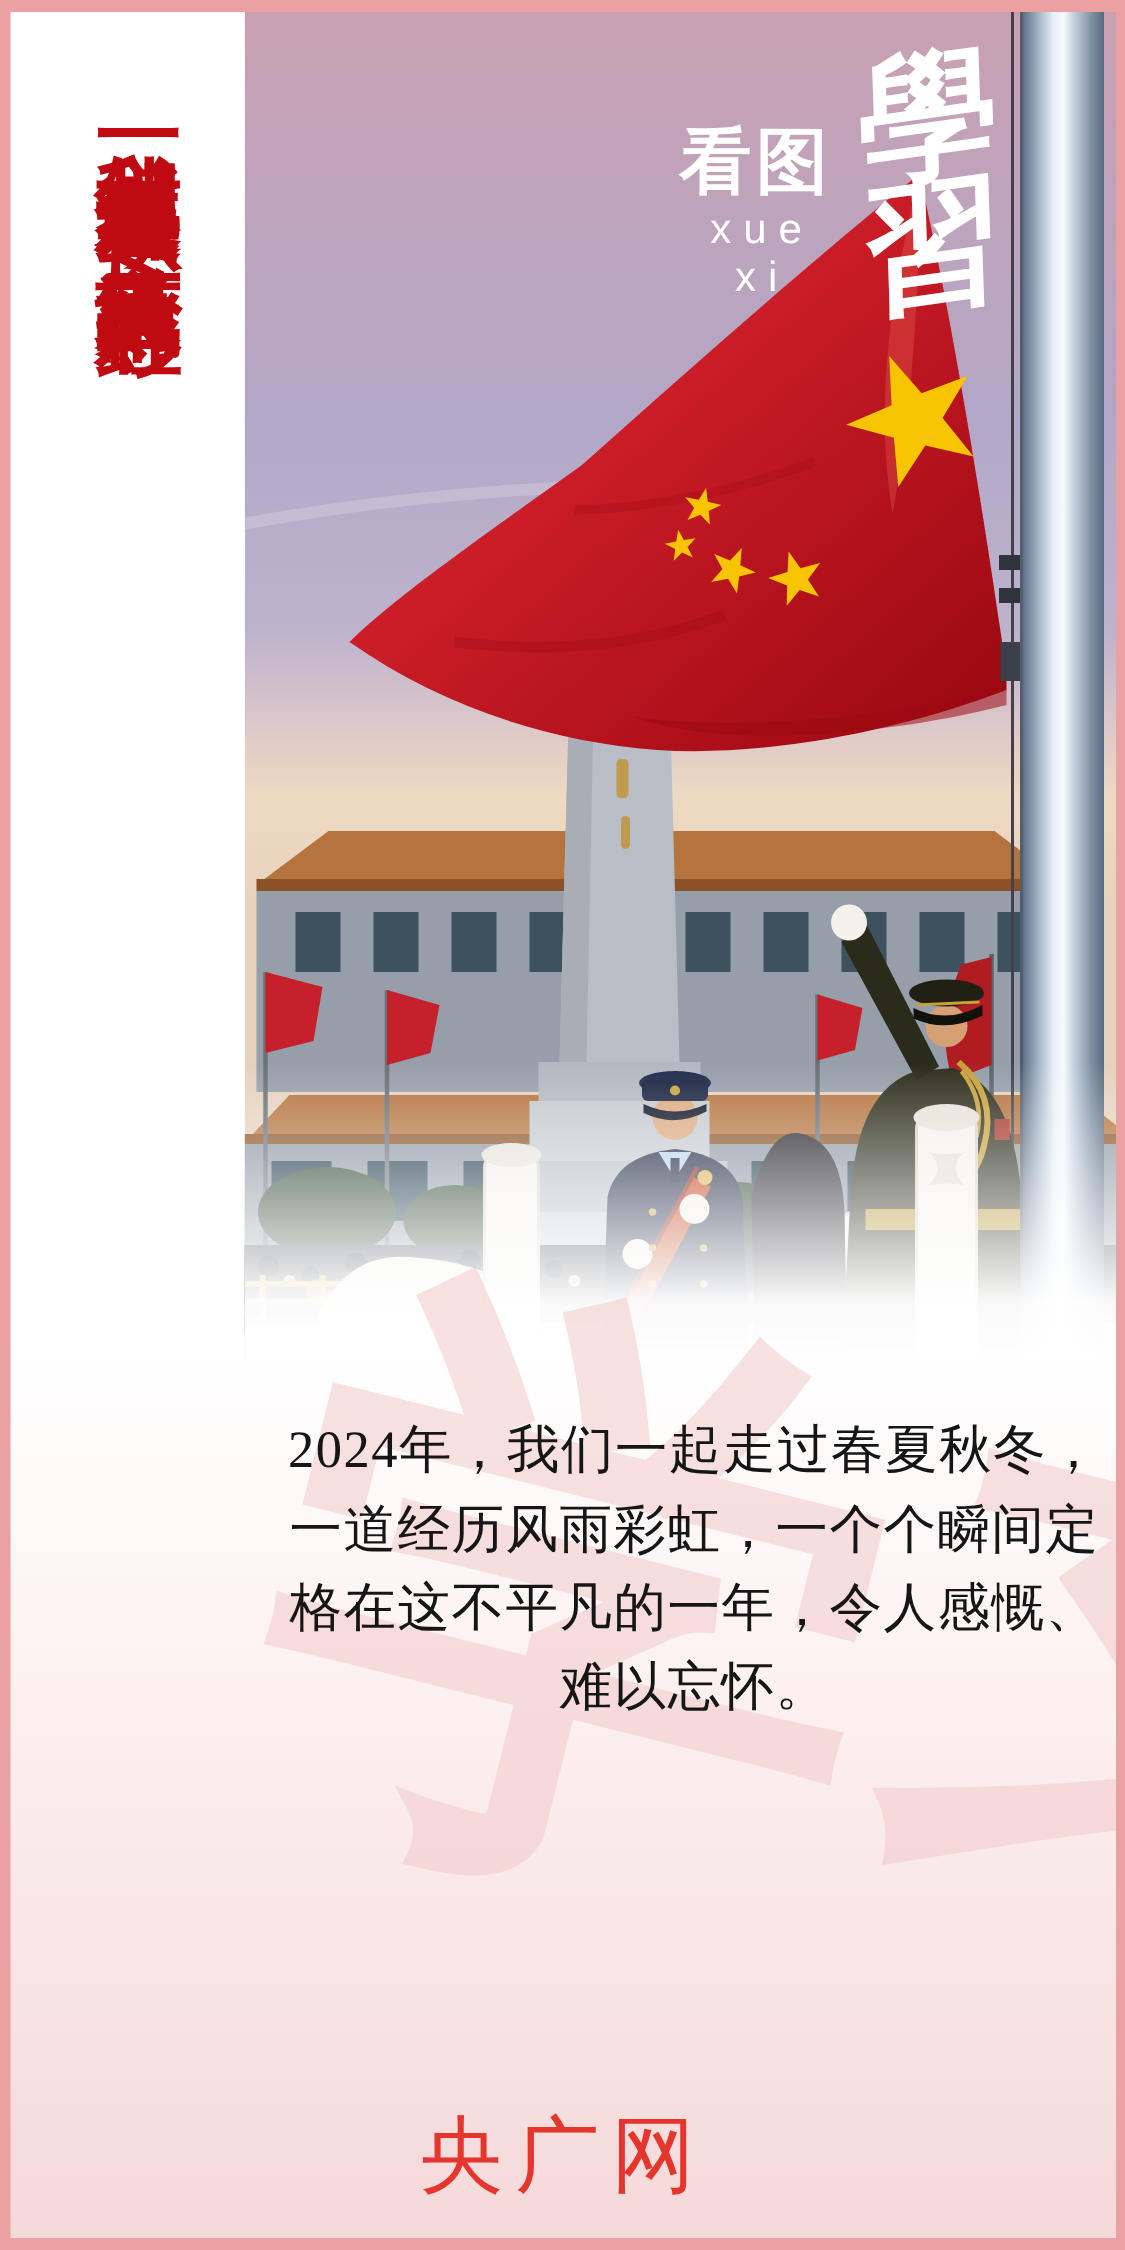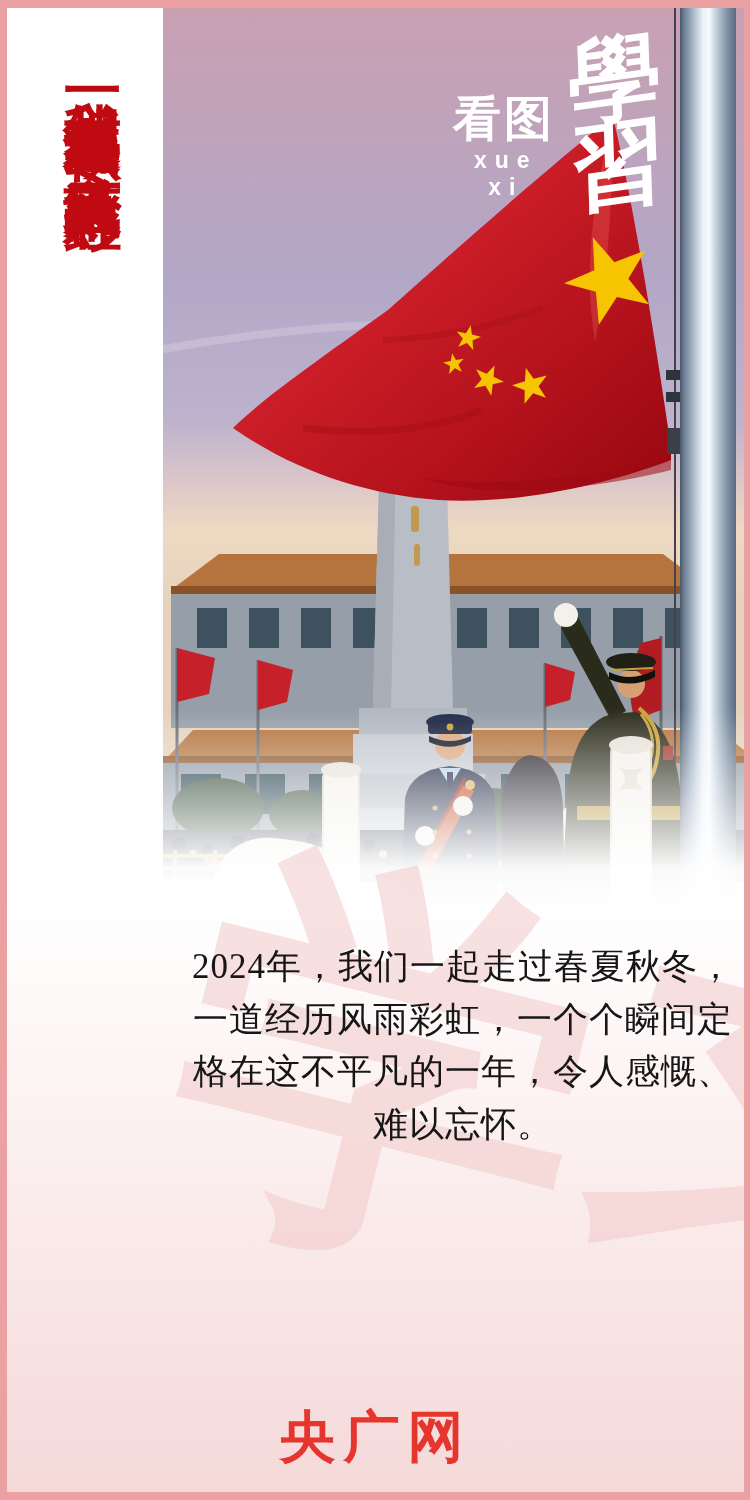--- a/index.html
+++ b/index.html
@@ -14,32 +14,32 @@
   
   .headline{position:absolute;left:46px;top:46px;height:1200px;z-index:2;
         writing-mode:vertical-rl;text-orientation:upright;
         font-weight:700;font-size:58px;letter-spacing:3px;color:var(--accent_red,#c00a12);}
   .headline .seg2{margin-top:44px;}
   
   .photo{position:absolute;left:156px;top:0;width:581px;height:900px;overflow:hidden;}
   .photo svg{position:absolute;left:0;top:0;width:581px;height:900px;display:block;}
   .logo{position:absolute;left:290px;top:34px;display:flex;align-items:flex-end;color:#fff;z-index:3;}
   .logo-zh{font-family:"Liberation Sans","DejaVu Sans",sans-serif;font-weight:700;font-size:48px;letter-spacing:3px;line-height:1.1;}
-  .logo-py{font-family:"Liberation Sans","DejaVu Sans",sans-serif;font-weight:700;font-size:23px;letter-spacing:8px;text-align:center;margin-top:1px;}
+  .logo-py{font-family:"Liberation Sans","DejaVu Sans",sans-serif;font-weight:400;font-size:28px;letter-spacing:8px;text-align:center;margin-top:1px;}
   .logo-script{font-size:94px;font-weight:700;line-height:.9;margin:-10px 0 0 10px;transform:rotate(-8deg) skewX(-6deg);}
   
   .body-text{position:absolute;left:178px;top:933px;width:556px;z-index:2;margin:0;
         font-size:35px;line-height:1.5;letter-spacing:1px;color:var(--body_text,#161616);text-align:center;}
   
   .quote{position:absolute;left:21px;top:1201px;width:688px;height:154px;z-index:2;box-sizing:border-box;
         background:rgba(222,125,126,.9);border:3px solid var(--quote_border,#b8312f);}
   .quote p{margin:20px 26px;font-size:32px;line-height:1.7;letter-spacing:1px;color:var(--quote_text,#ffffff);}
   
   .publisher{position:absolute;left:0;right:0;top:1392px;z-index:2;text-align:center;
-        font-family:"Liberation Sans","DejaVu Sans",sans-serif;font-weight:700;font-size:56px;letter-spacing:8px;
+        font-family:"Liberation Sans","DejaVu Sans",sans-serif;font-weight:400;font-size:56px;letter-spacing:8px;
         color:var(--cnr_red,#e5352c);}
 </style>
 </head>
 <body>
 
 <div class="page">
   <div class="canvas">
 
     <div class="watermark">学习</div>
 

